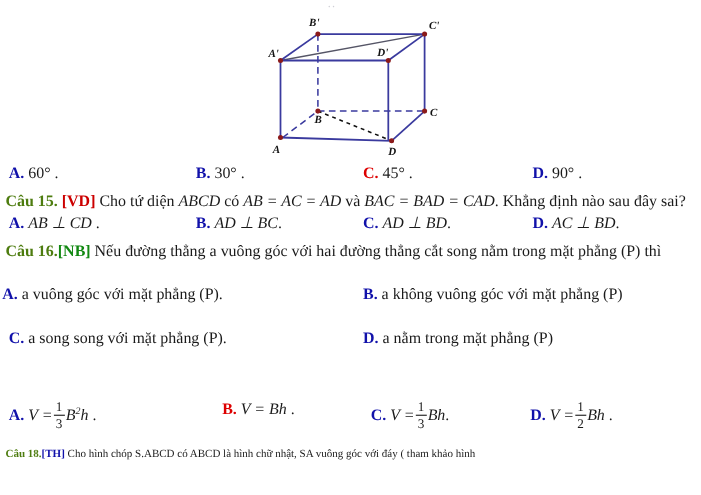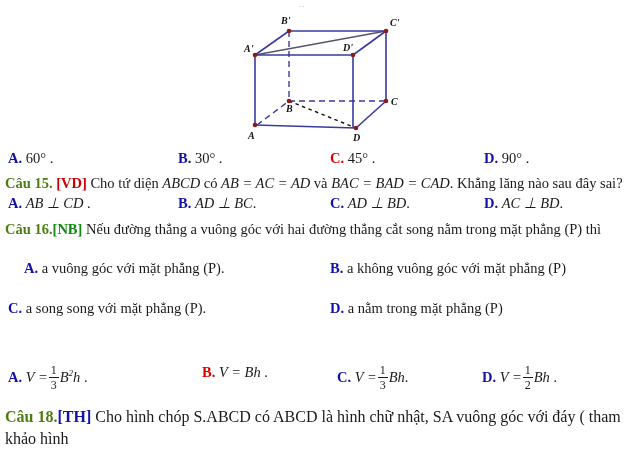--- a/index.html
+++ b/index.html
@@ -104,21 +104,21 @@
   .frac .den {
     display: block;
     font-size: 12px;
     padding: 1px 2px 0 2px;
   }
   .sup { font-size: 9px; vertical-align: super; font-style: italic; }
 
   .wrapline {
     position: absolute;
     left: 5px;
-    font-size: 16px;
+    font-size: 10px;
     line-height: 1.35;
     width: 626px;
   }
 </style>
 </head>
 <body>
 
 <div class="page">
 
   <div class="faint-top">..</div>
@@ -192,21 +192,21 @@
     </div>
     <div class="opt" style="left:484px;">
       <span class="lbl blue">D.</span>
       <span class="qbody">90° .</span>
     </div>
   </div>
 
   <div class="qline" style="top:175px;">
     <span class="qnum">Câu 15.</span>
     <span class="tag red">[VD]</span>
-    <span class="qbody">Cho tứ diện </span><span class="mathi">ABCD</span><span class="qbody"> có </span><span class="mathi">AB = AC = AD</span><span class="qbody"> và </span><span class="mathi">BAC = BAD = CAD</span><span class="qbody">. Khẳng lăng nào sau đây sai?</span>
+    <span class="qbody">Cho tứ diện </span><span class="mathi">ABCD</span><span class="qbody"> có </span><span class="mathi">AB = AC = AD</span><span class="qbody"> và </span><span class="mathi">BAC = BAD = CAD</span><span class="qbody">. Khẳng định nào sau đây sai?</span>
   </div>
 
   <div class="row" style="top:196px;">
     <div class="opt" style="left:8px;">
       <span class="lbl blue">A.</span>
       <span class="mathi">AB ⊥ CD</span><span class="qbody"> .</span>
     </div>
     <div class="opt" style="left:178px;">
       <span class="lbl blue">B.</span>
       <span class="mathi">AD ⊥ BC</span><span class="qbody">.</span>
@@ -220,21 +220,21 @@
       <span class="mathi">AC ⊥ BD</span><span class="qbody">.</span>
     </div>
   </div>
 
   <div class="qline" style="top:221px;">
     <span class="qnum">Câu 16.</span><span class="tag green">[NB]</span>
     <span class="qbody">Nếu đường thẳng a vuông góc với hai đường thẳng cắt song nằm trong mặt phẳng (P) thì</span>
   </div>
 
   <div class="row" style="top:261px;">
-    <div class="opt" style="left:24px;text-align:center;">
+    <div class="opt" style="left:2px;text-align:center;">
       <span class="lbl blue">A.</span>
       <span class="qbody">a vuông góc với mặt phẳng (P).</span>
     </div>
     <div class="opt" style="left:330px;">
       <span class="lbl blue">B.</span>
       <span class="qbody">a không vuông góc với mặt phẳng (P)</span>
     </div>
   </div>
 
   <div class="row" style="top:301px;">

